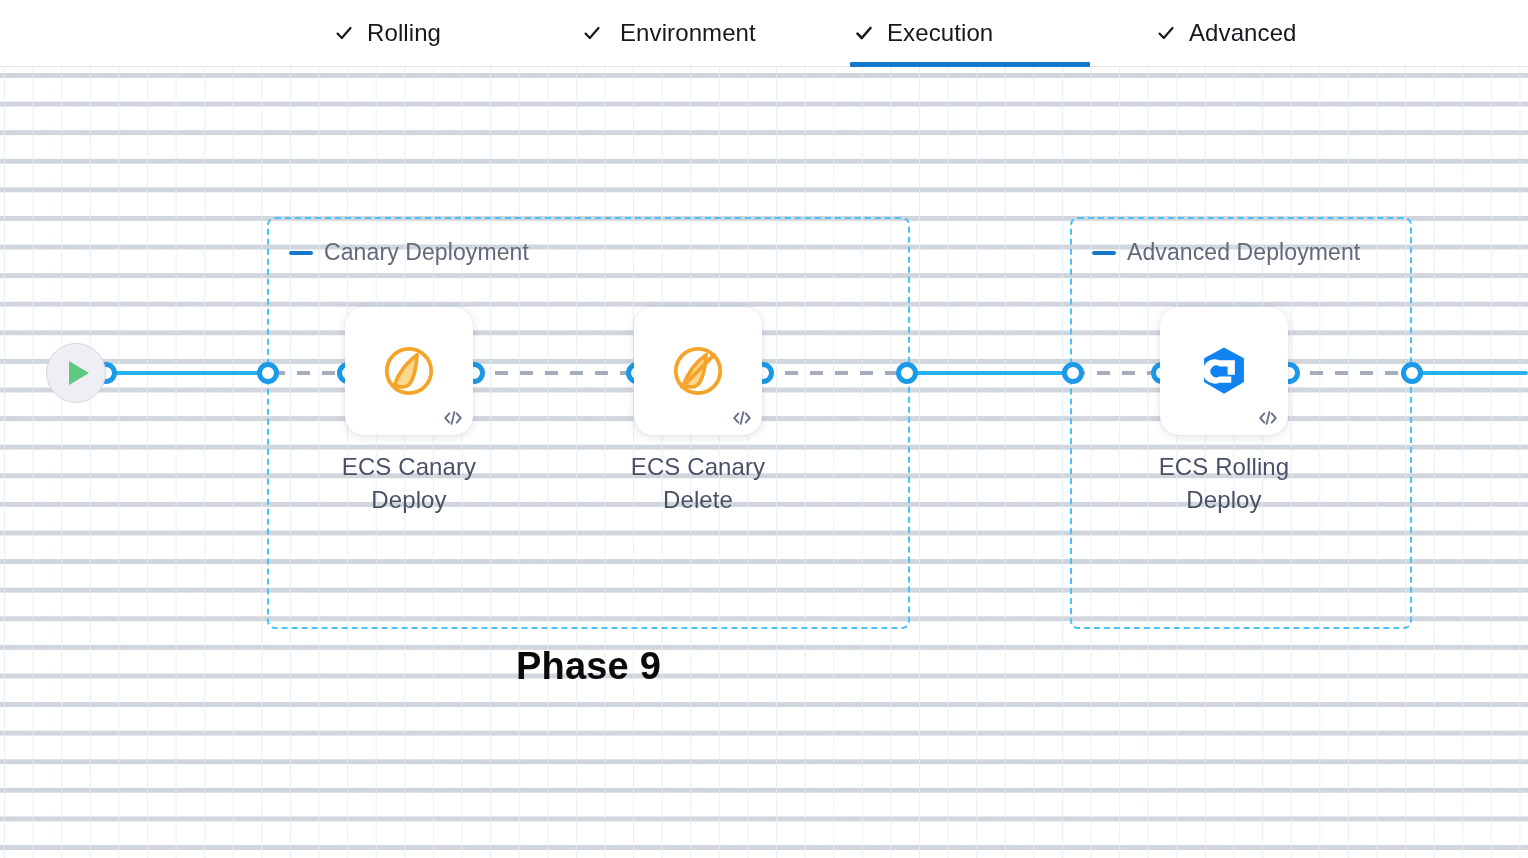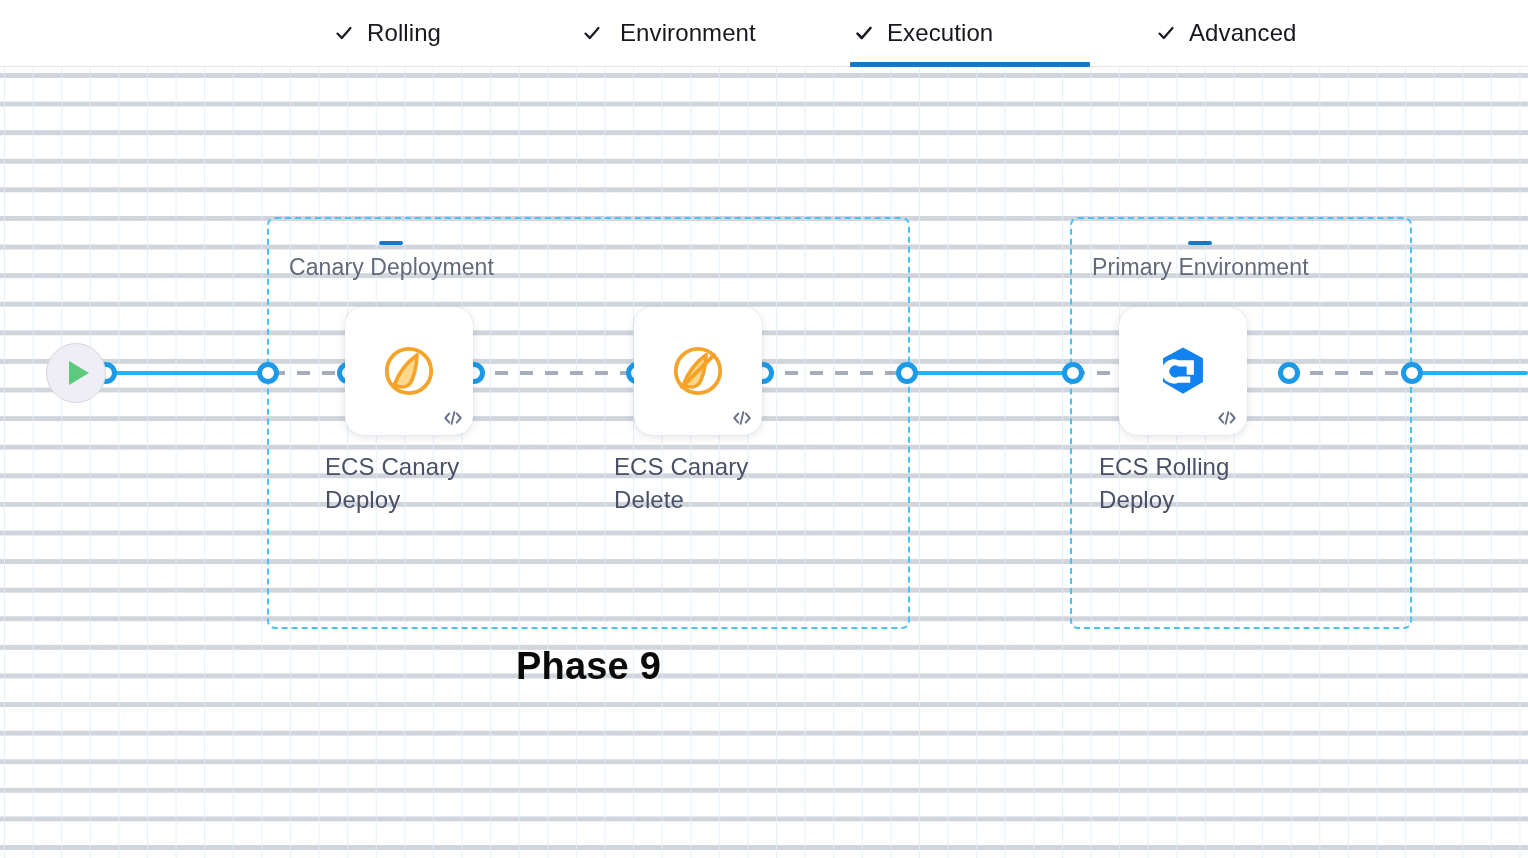--- a/index.html
+++ b/index.html
@@ -98,21 +98,20 @@
   }
 
   .group-header {
     position: absolute;
     top: 22px;
     left: 20px;
     display: flex;
     align-items: center;
     gap: 11px;
     white-space: nowrap;
-    flex-direction: column;
   }
 
   .collapse-icon {
     display: block;
     width: 24px;
     height: 4px;
     background: #1478cd;
     border-radius: 2px;
     flex: 0 0 auto;
     cursor: pointer;
@@ -214,21 +213,21 @@
     height: 20px;
     color: #6b7189;
     cursor: pointer;
   }
   .code-badge svg { display: block; width: 22px; height: 20px; }
 
   .step-label {
     margin-top: 16px;
     width: 168px;
     margin-left: -20px;
-    text-align: left;
+    text-align: center;
     font-size: 24px;
     line-height: 1.36;
     color: #4a5066;
     letter-spacing: .1px;
   }
 </style>
 </head>
 <body>
 
 <div id="app">
@@ -283,21 +282,21 @@
     <div class="group-box" id="group0" style="left: 267px; top: 150px; width: 643px; height: 412px;">
       <div class="group-header">
         <span class="collapse-icon"></span>
         <span class="group-title">Canary Deployment</span>
       </div>
     </div>
 
     <div class="group-box" id="group1" style="left: 1070px; top: 150px; width: 342px; height: 412px;">
       <div class="group-header">
         <span class="collapse-icon"></span>
-        <span class="group-title">Primary Environment</span>
+        <span class="group-title">Advanced Deployment</span>
       </div>
     </div>
 
     <div class="edge-solid" style="left:106px;  top:304px; width:166px;"></div>
 
     <div class="edge-dashed" style="left:272px;  top:304px; width:82px;"></div>
 
     <div class="edge-dashed" style="left:470px;  top:304px; width:175px;"></div>
 
     <div class="edge-dashed" style="left:760px;  top:304px; width:152px;"></div>
@@ -360,21 +359,21 @@
             <path d="M8 6 L3.5 11 L8 16"></path>
               <path d="M16 6 L20.5 11 L16 16"></path>
               <path d="M13.5 4.5 L10.5 17.5"></path>
           </svg>
         </span>
       </div>
       <div class="step-label" style="white-space: pre-line;">ECS Canary
 Delete</div>
     </div>
 
-    <div class="step" id="step2" style="left: 1119px; top: 240px;">
+    <div class="step" id="step2" style="left: 1160px; top: 240px;">
       <div class="step-card">
         <span class="step-icon">
           <svg viewBox="0 0 64 64" fill="none">
             <path d="M32 6 L54 18 L54 44 L32 57 L10 44 L10 18 Z" fill="#1183f0"></path>
             <path d="M44 20 L27 20 A13.5 13.5 0 1 0 27 45 L40 45 L40 38 L27 38 A6.5 6.5 0 1 1 27 27 L36 27 L36 36 L44 36 Z" fill="#ffffff"></path>
           </svg>
         </span>
         <span class="code-badge">
           <svg viewBox="0 0 24 22" fill="none" stroke="currentColor" stroke-width="2.1" stroke-linecap="round" stroke-linejoin="round">
             <path d="M8 6 L3.5 11 L8 16"></path>

